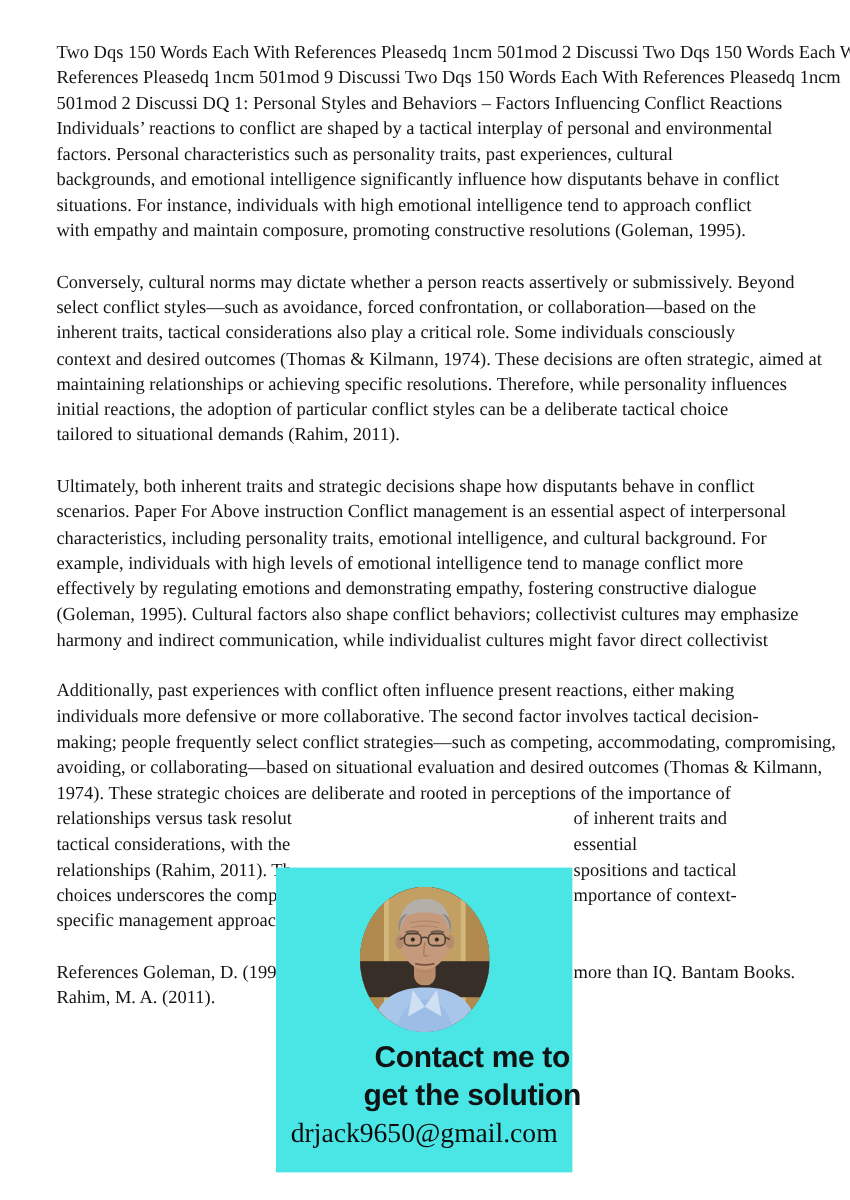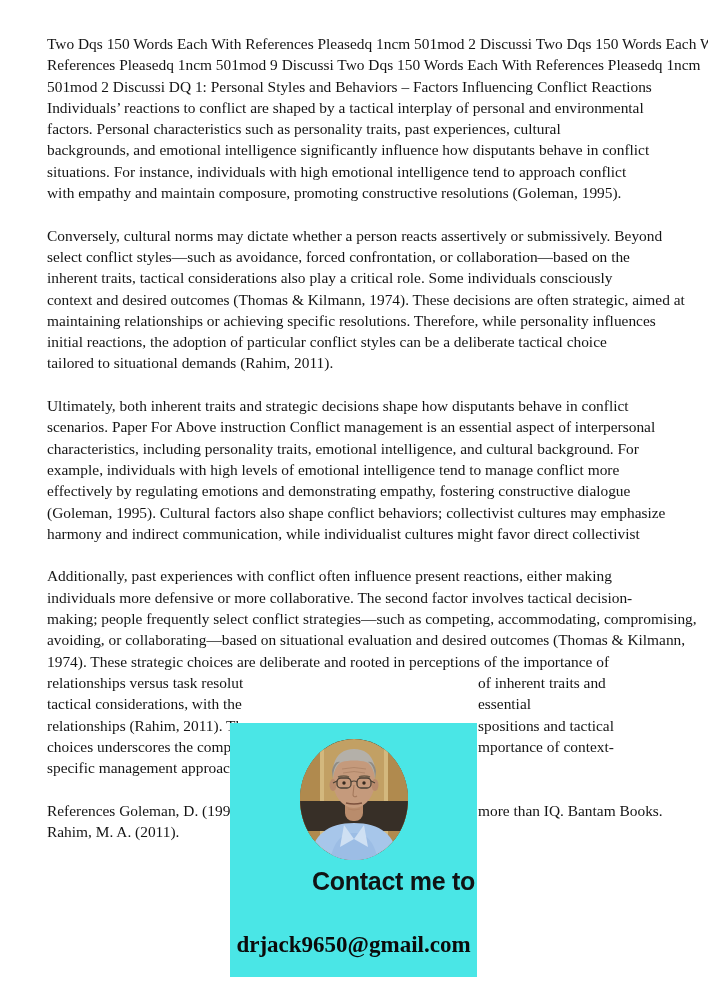--- a/index.html
+++ b/index.html
@@ -49,21 +49,21 @@
     font-size: 25px;
     line-height: 31.5px;
     color: #101314;
     letter-spacing: -0.3px;
     margin-left: 40px;
   }
   .email {
     position: absolute;
     left: 0; top: 207px; width: 100%;
     font-family: "Liberation Serif", serif;
-    font-weight: bold;
+    font-weight: normal;
     font-size: 23px;
     line-height: 30px;
     color: #0b0b0b;
   }
 </style>
 </head>
 <body>
 
 <div class="doc-text">
     <div class="para">
@@ -156,15 +156,16 @@
       <circle cx="64" cy="44" r="1.7" fill="#35291f"></circle>
 
       <path d="M54,46 L53,56 Q54,59 57,57" stroke="#a5795c" stroke-width="1.1" fill="none"></path>
 
       <path d="M46,64 Q54,66 62,64" stroke="#7c513d" stroke-width="1.4" fill="none"></path>
       <path d="M48,70 Q54,72 60,70" stroke="#b08264" stroke-width="0.9" fill="none"></path>
     </svg>
   </div>
   <div class="caption">
     <div>Contact me to</div>
+    <div>get the solution</div>
   </div>
   <div class="email">drjack9650@gmail.com</div>
 </div>
 
 </body></html>

